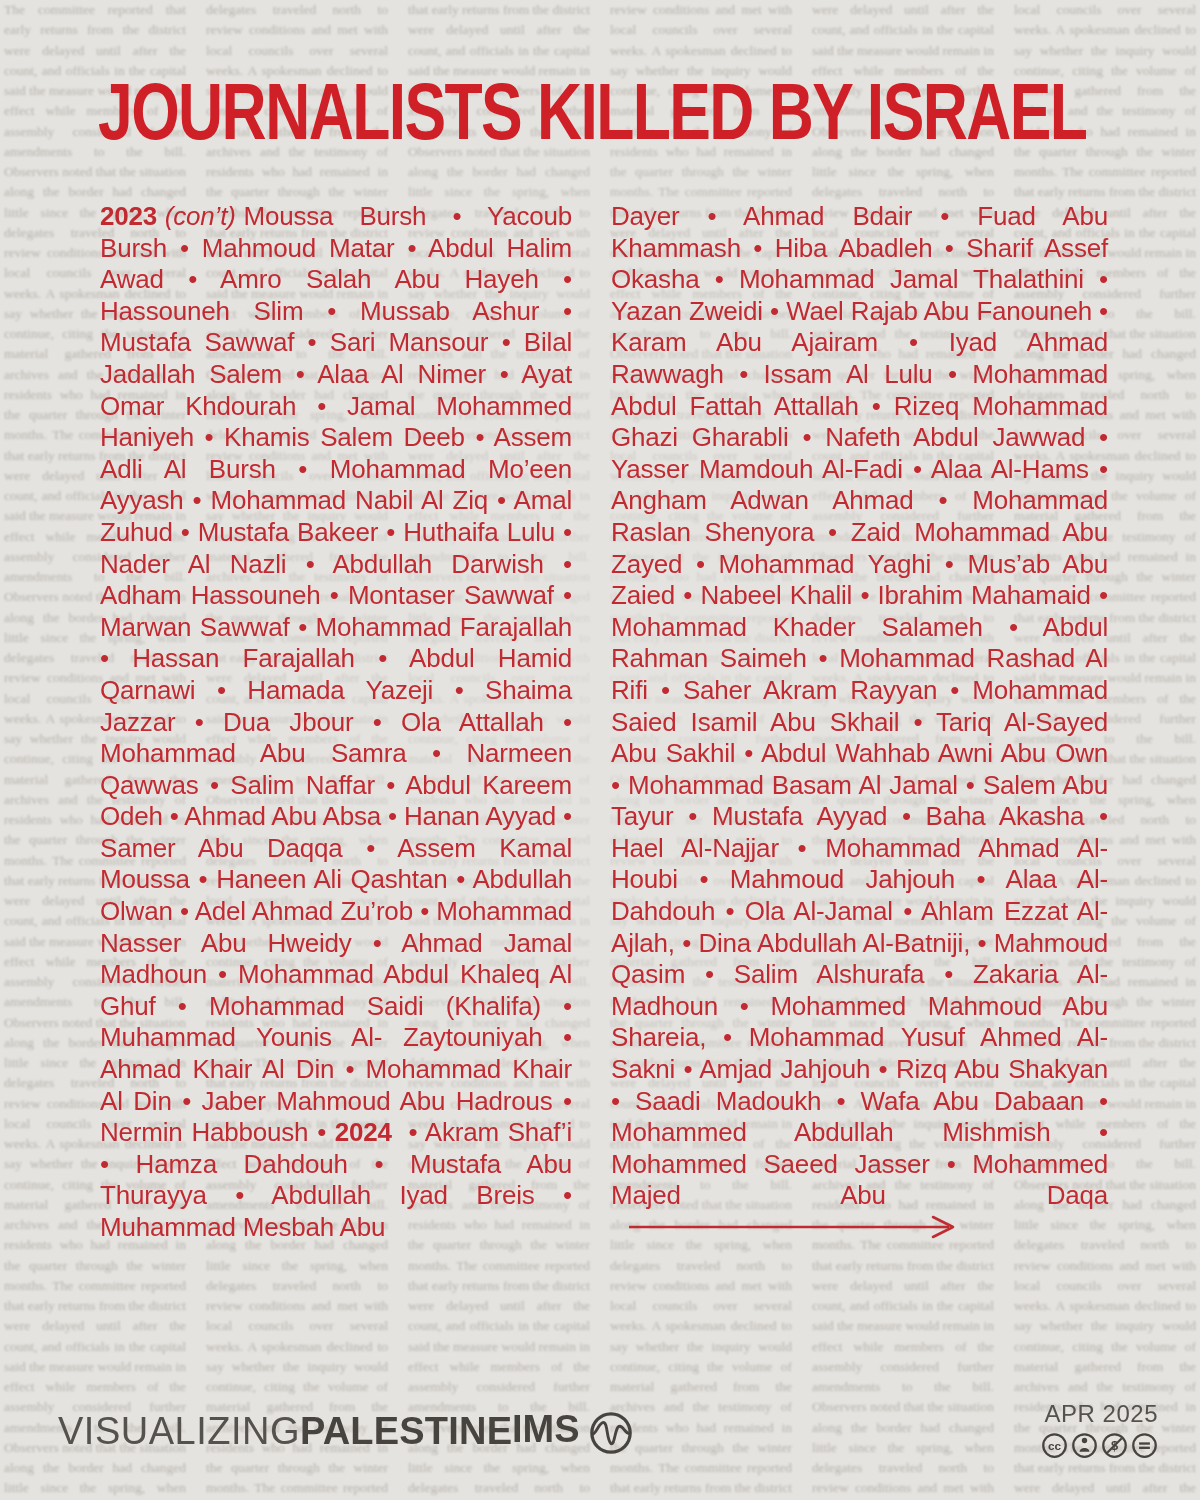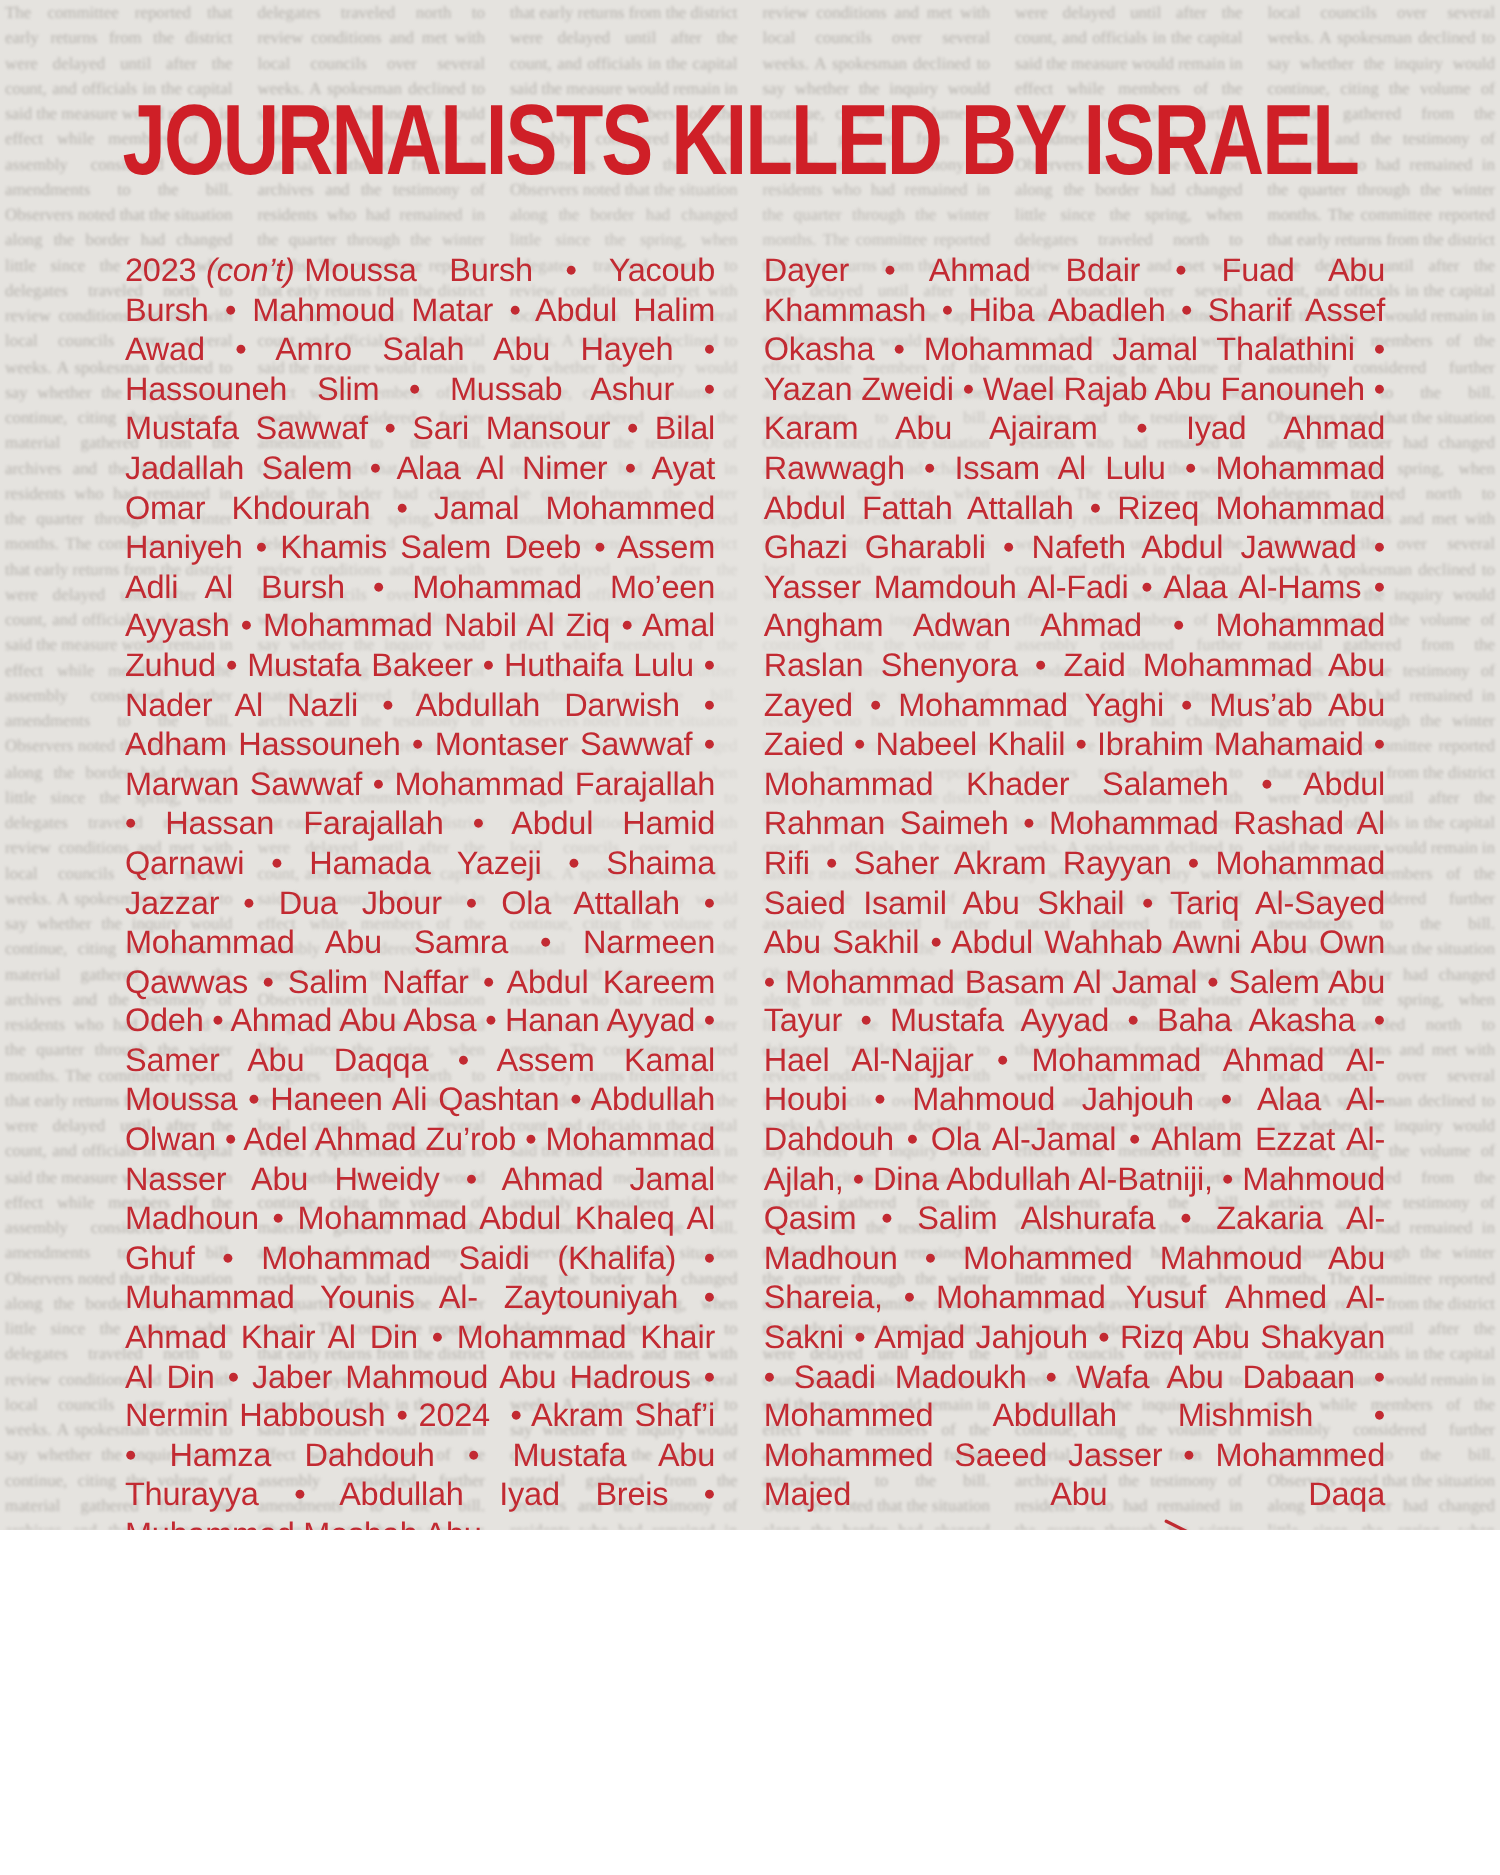--- a/index.html
+++ b/index.html
@@ -1,17 +1,17 @@
 <!DOCTYPE html>
 <html><head>
 <meta charset="utf-8">
 <style>
   html,body{margin:0;padding:0;}
   .page{
-    position:relative;width:1200px;height:1224px;overflow:hidden;
+    position:relative;width:1200px;height:1500px;overflow:hidden;
     background:#e5e3df;
     font-family:"Liberation Sans",sans-serif;
   }
   
   .newsprint{
     position:absolute;inset:0;z-index:0;overflow:hidden;
     filter:blur(1.2px);opacity:.55;
   }
   .np-text{
     column-count:6;column-gap:20px;
@@ -34,21 +34,21 @@
     position:absolute;left:100px;top:201px;width:1008px;
     display:flex;gap:39px;align-items:flex-start;
   }
   .names{
     margin:0;color:#c22a32;
     font-size:26px;line-height:31.6px;letter-spacing:-0.2px;
     text-align:justify;text-align-last:left;
   }
   .names-left{width:472px;}
   .names-right{width:497px;}
-  .yr{font-weight:400;margin-right:.30em;}
+  .yr{font-weight:700;margin-right:.30em;}
   .cont{font-style:italic;margin-right:.30em;}
   .arrow-wrap{
     display:inline-block;width:330px;height:24px;vertical-align:-3px;margin-left:16px;
   }
   
   .footer{position:absolute;left:0;top:1396px;width:1200px;height:84px;z-index:2;color:#4e4a46;}
   .brand{position:absolute;left:58px;top:16px;font-size:38px;line-height:1;white-space:nowrap;}
   .brand-light{font-weight:400;letter-spacing:0.5px;color:#55514c;}
   .brand-bold{font-weight:700;letter-spacing:0.2px;color:#474440;}
   .ims{position:absolute;left:512px;top:14px;display:flex;gap:8px;}

